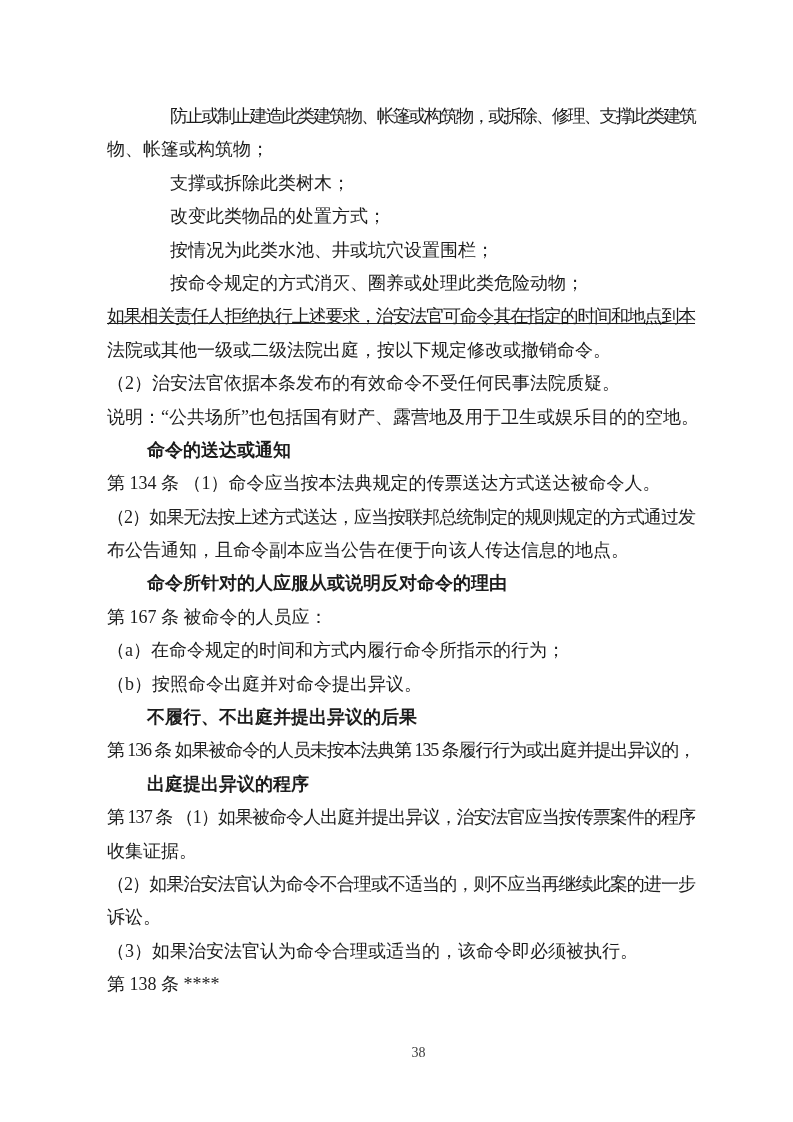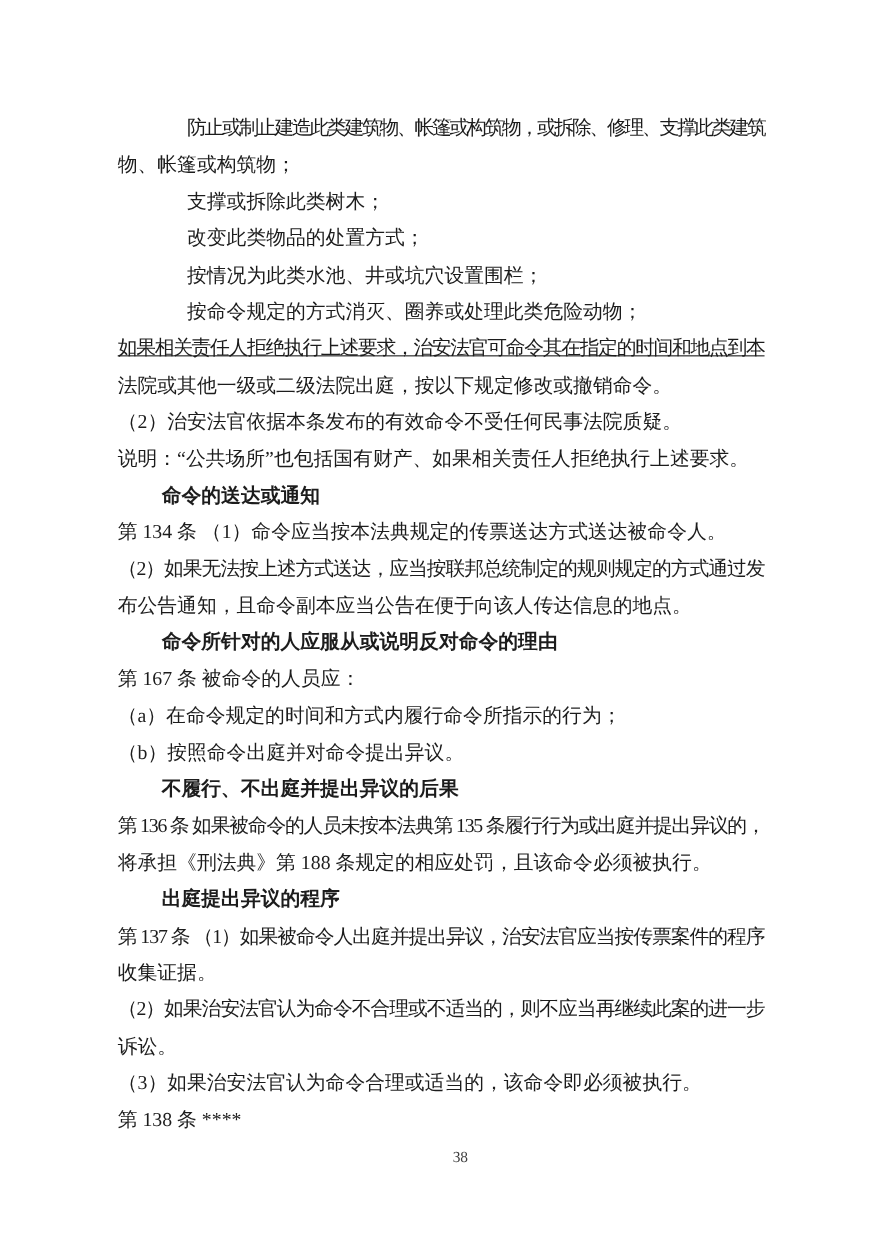--- a/index.html
+++ b/index.html
@@ -52,32 +52,31 @@
   <div class="text-block">
     <div class="line ind-clause fit"><span style="white-space: nowrap; letter-spacing: -2.09091px;">防止或制止建造此类建筑物、帐篷或构筑物，或拆除、修理、支撑此类建筑</span></div>
     <div class="line">物、帐篷或构筑物；</div>
     <div class="line ind-clause">支撑或拆除此类树木；</div>
     <div class="line ind-clause">改变此类物品的处置方式；</div>
     <div class="line ind-clause">按情况为此类水池、井或坑穴设置围栏；</div>
     <div class="line ind-clause">按命令规定的方式消灭、圈养或处理此类危险动物；</div>
     <div class="line fit"><span style="white-space: nowrap; letter-spacing: -1.2px; text-decoration: underline;">如果相关责任人拒绝执行上述要求，治安法官可命令其在指定的时间和地点到本</span></div>
     <div class="line">法院或其他一级或二级法院出庭，按以下规定修改或撤销命令。</div>
     <div class="line">（2）治安法官依据本条发布的有效命令不受任何民事法院质疑。</div>
-    <div class="line">说明：“公共场所”也包括国有财产、如果相关责任人拒绝执行上述要求。</div>
+    <div class="line">说明：“公共场所”也包括国有财产、露营地及用于卫生或娱乐目的的空地。</div>
     <div class="line heading">命令的送达或通知</div>
     <div class="line">第 134 条 （1）命令应当按本法典规定的传票送达方式送达被命令人。</div>
     <div class="line fit"><span style="white-space: nowrap; letter-spacing: -0.942857px;">（2）如果无法按上述方式送达，应当按联邦总统制定的规则规定的方式通过发</span></div>
     <div class="line">布公告通知，且命令副本应当公告在便于向该人传达信息的地点。</div>
     <div class="line heading">命令所针对的人应服从或说明反对命令的理由</div>
     <div class="line">第 167 条 被命令的人员应：</div>
     <div class="line">（a）在命令规定的时间和方式内履行命令所指示的行为；</div>
     <div class="line">（b）按照命令出庭并对命令提出异议。</div>
     <div class="line heading">不履行、不出庭并提出异议的后果</div>
     <div class="line fit"><span style="white-space: nowrap; letter-spacing: -1.10714px;">第 136 条 如果被命令的人员未按本法典第 135 条履行行为或出庭并提出异议的，</span></div>
-    <div class="line">将承担《刑法典》第 188 条规定的相应处罚，且该命令必须被执行。</div>
     <div class="line heading">出庭提出异议的程序</div>
     <div class="line fit"><span style="white-space: nowrap; letter-spacing: -0.961538px;">第 137 条 （1）如果被命令人出庭并提出异议，治安法官应当按传票案件的程序</span></div>
     <div class="line">收集证据。</div>
     <div class="line fit"><span style="white-space: nowrap; letter-spacing: -0.942857px;">（2）如果治安法官认为命令不合理或不适当的，则不应当再继续此案的进一步</span></div>
     <div class="line">诉讼。</div>
     <div class="line">（3）如果治安法官认为命令合理或适当的，该命令即必须被执行。</div>
     <div class="line">第 138 条 ****</div>
   </div>
   <div class="footer-pagenum">38</div>
 </div>

